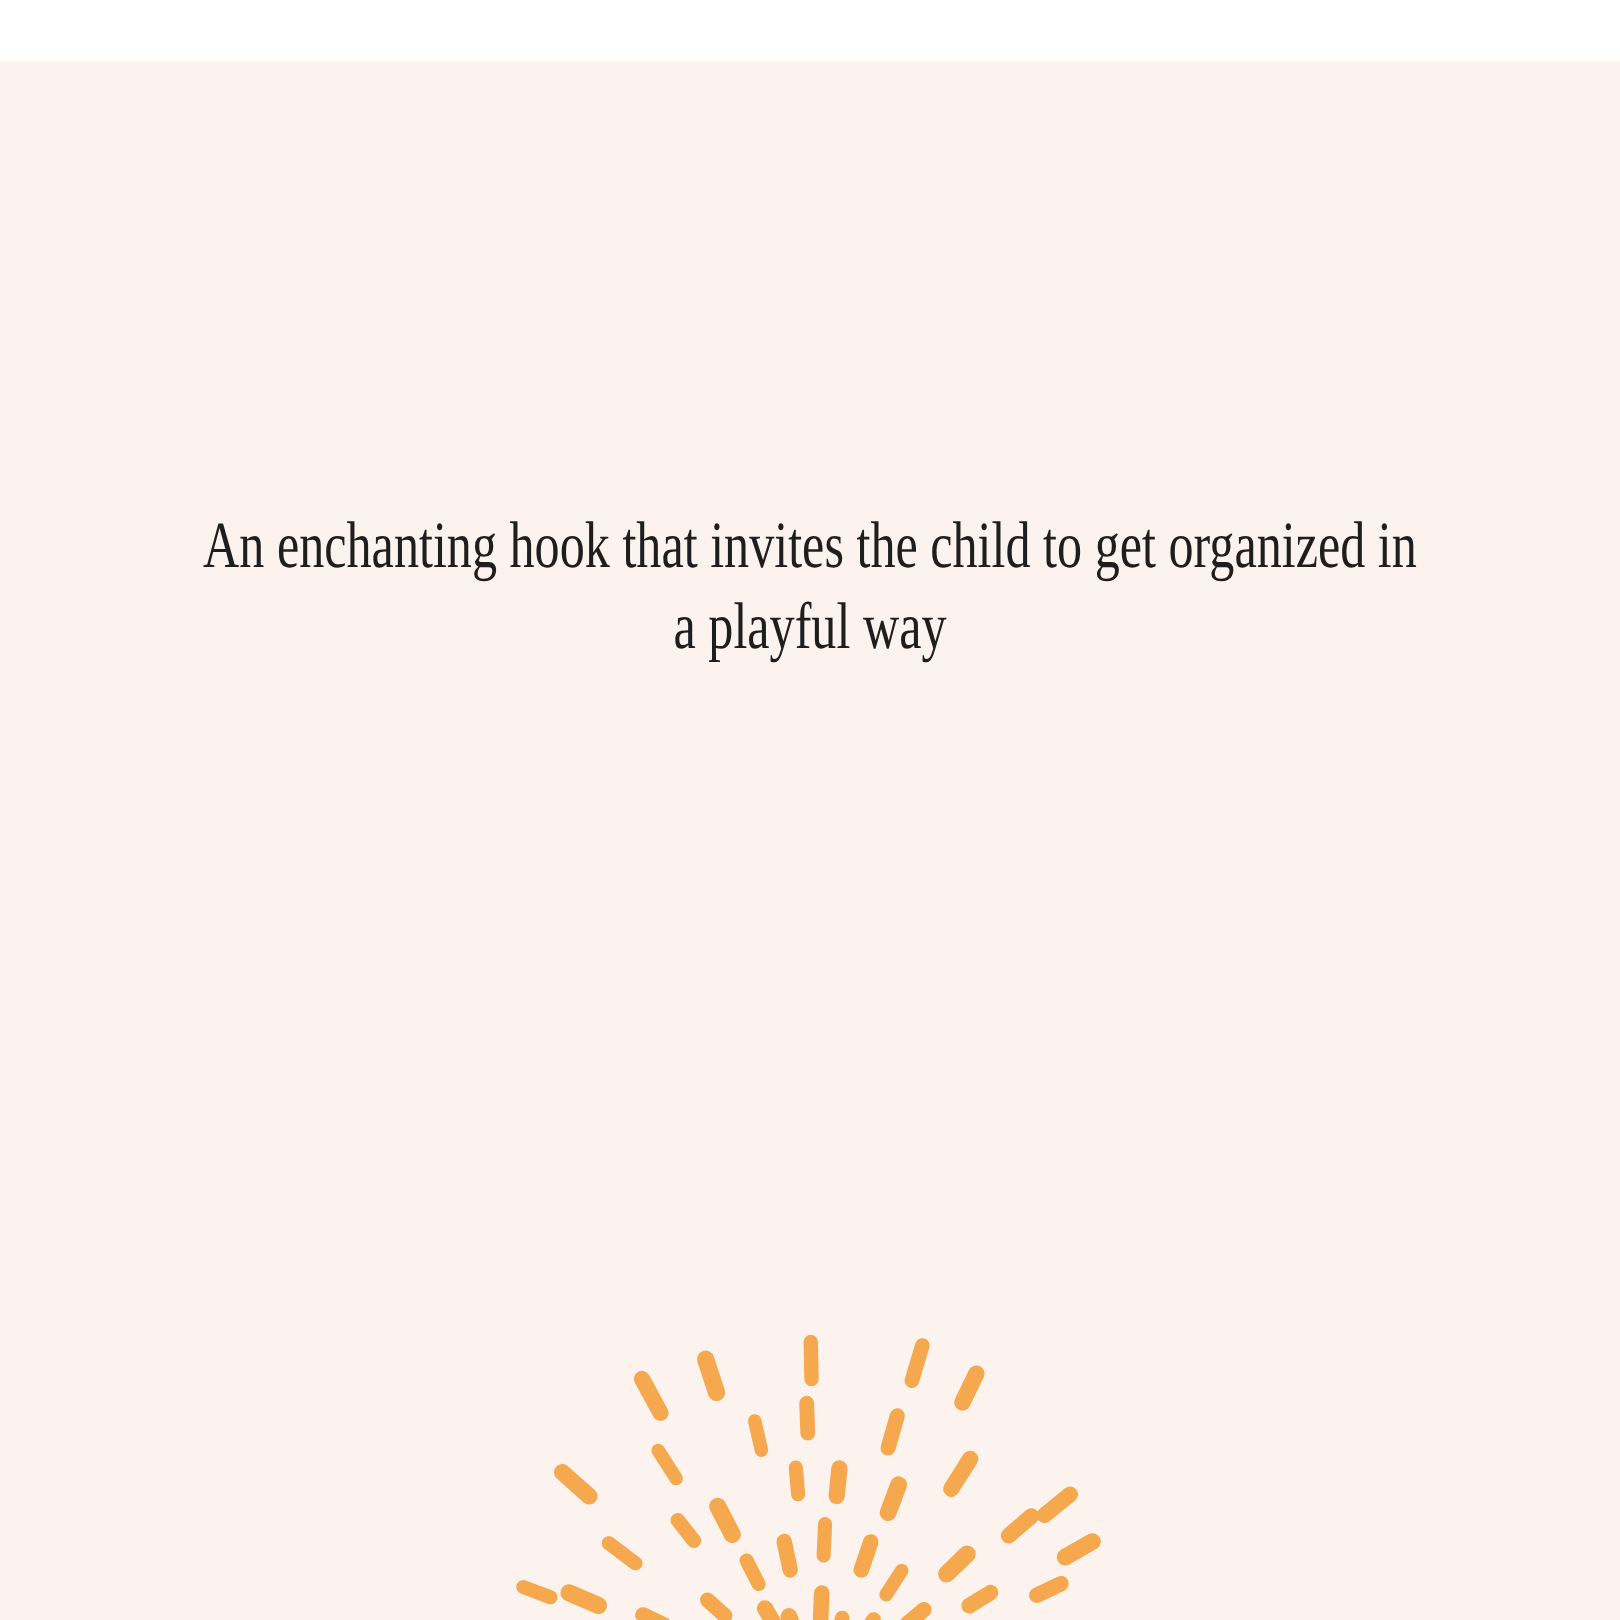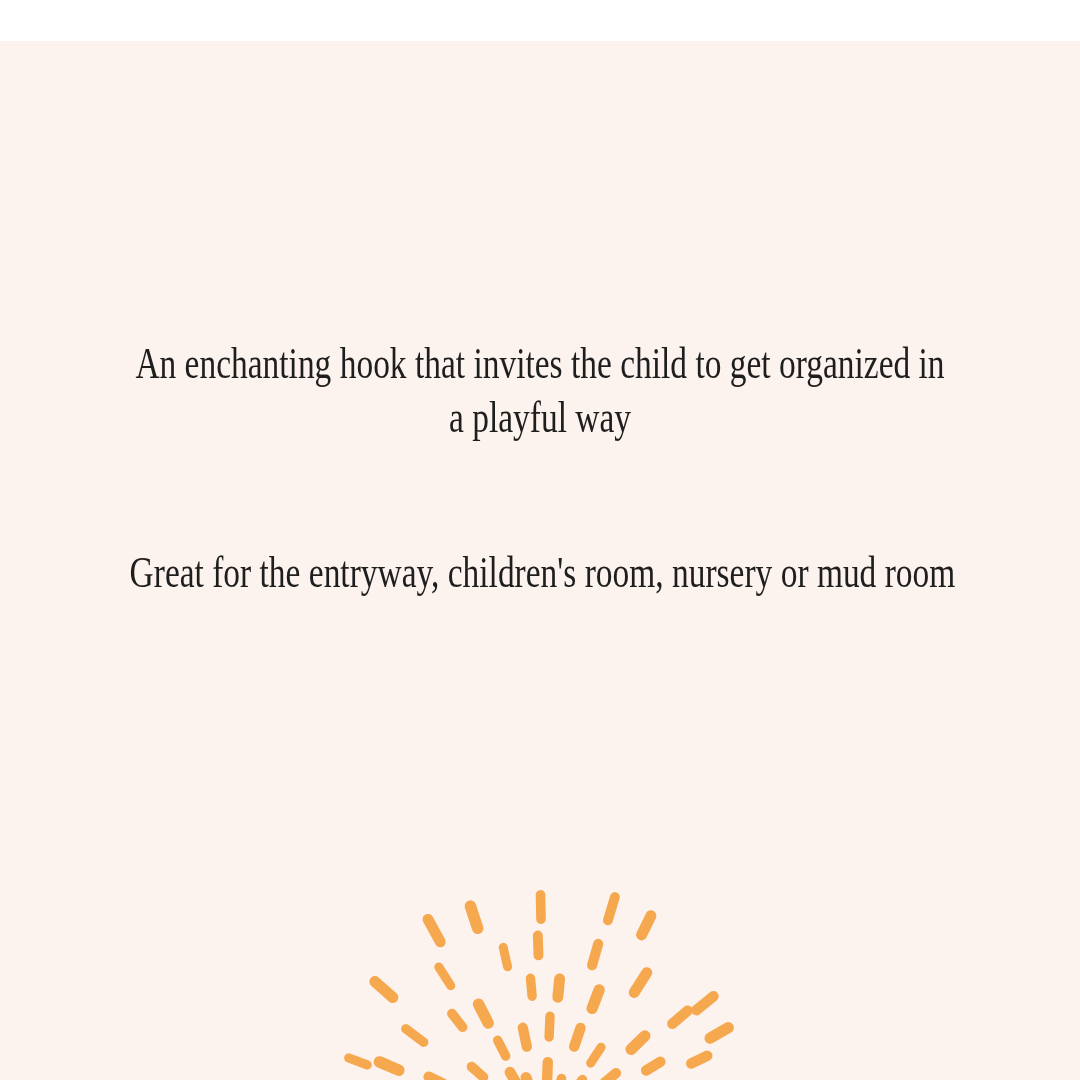--- a/index.html
+++ b/index.html
@@ -45,23 +45,20 @@
 </head>
 <body>
 
 <div class="canvas">
 
   <div class="text-block block-1">
     <div class="text-line">An enchanting hook that invites the child to get organized in</div>
     <div class="text-line">a playful way</div>
   </div>
 
-  <div class="text-block block-2">
-    <div class="text-line">Great for the entryway, children's room, nursery or mud room</div>
-  </div>
 
 
   <div class="decoration">
     <svg id="burst-svg" width="420" height="260" viewBox="0 0 420 260" aria-hidden="true">
         <line x1="182.7" y1="224.6" x2="175.0" y2="211.2" stroke="#F6A84E" stroke-width="10.8" stroke-linecap="round"></line>
         <line x1="196.3" y1="232.1" x2="191.0" y2="216.7" stroke="#F6A84E" stroke-width="11.2" stroke-linecap="round"></line>
         <line x1="212.1" y1="218.4" x2="212.8" y2="201.1" stroke="#F6A84E" stroke-width="10.4" stroke-linecap="round"></line>
         <line x1="222.4" y1="231.1" x2="226.5" y2="217.6" stroke="#F6A84E" stroke-width="9.6" stroke-linecap="round"></line>
         <line x1="237.4" y1="233.0" x2="247.4" y2="218.6" stroke="#F6A84E" stroke-width="9.6" stroke-linecap="round"></line>
         <line x1="148.3" y1="216.1" x2="136.7" y2="205.7" stroke="#F6A84E" stroke-width="10.0" stroke-linecap="round"></line>

